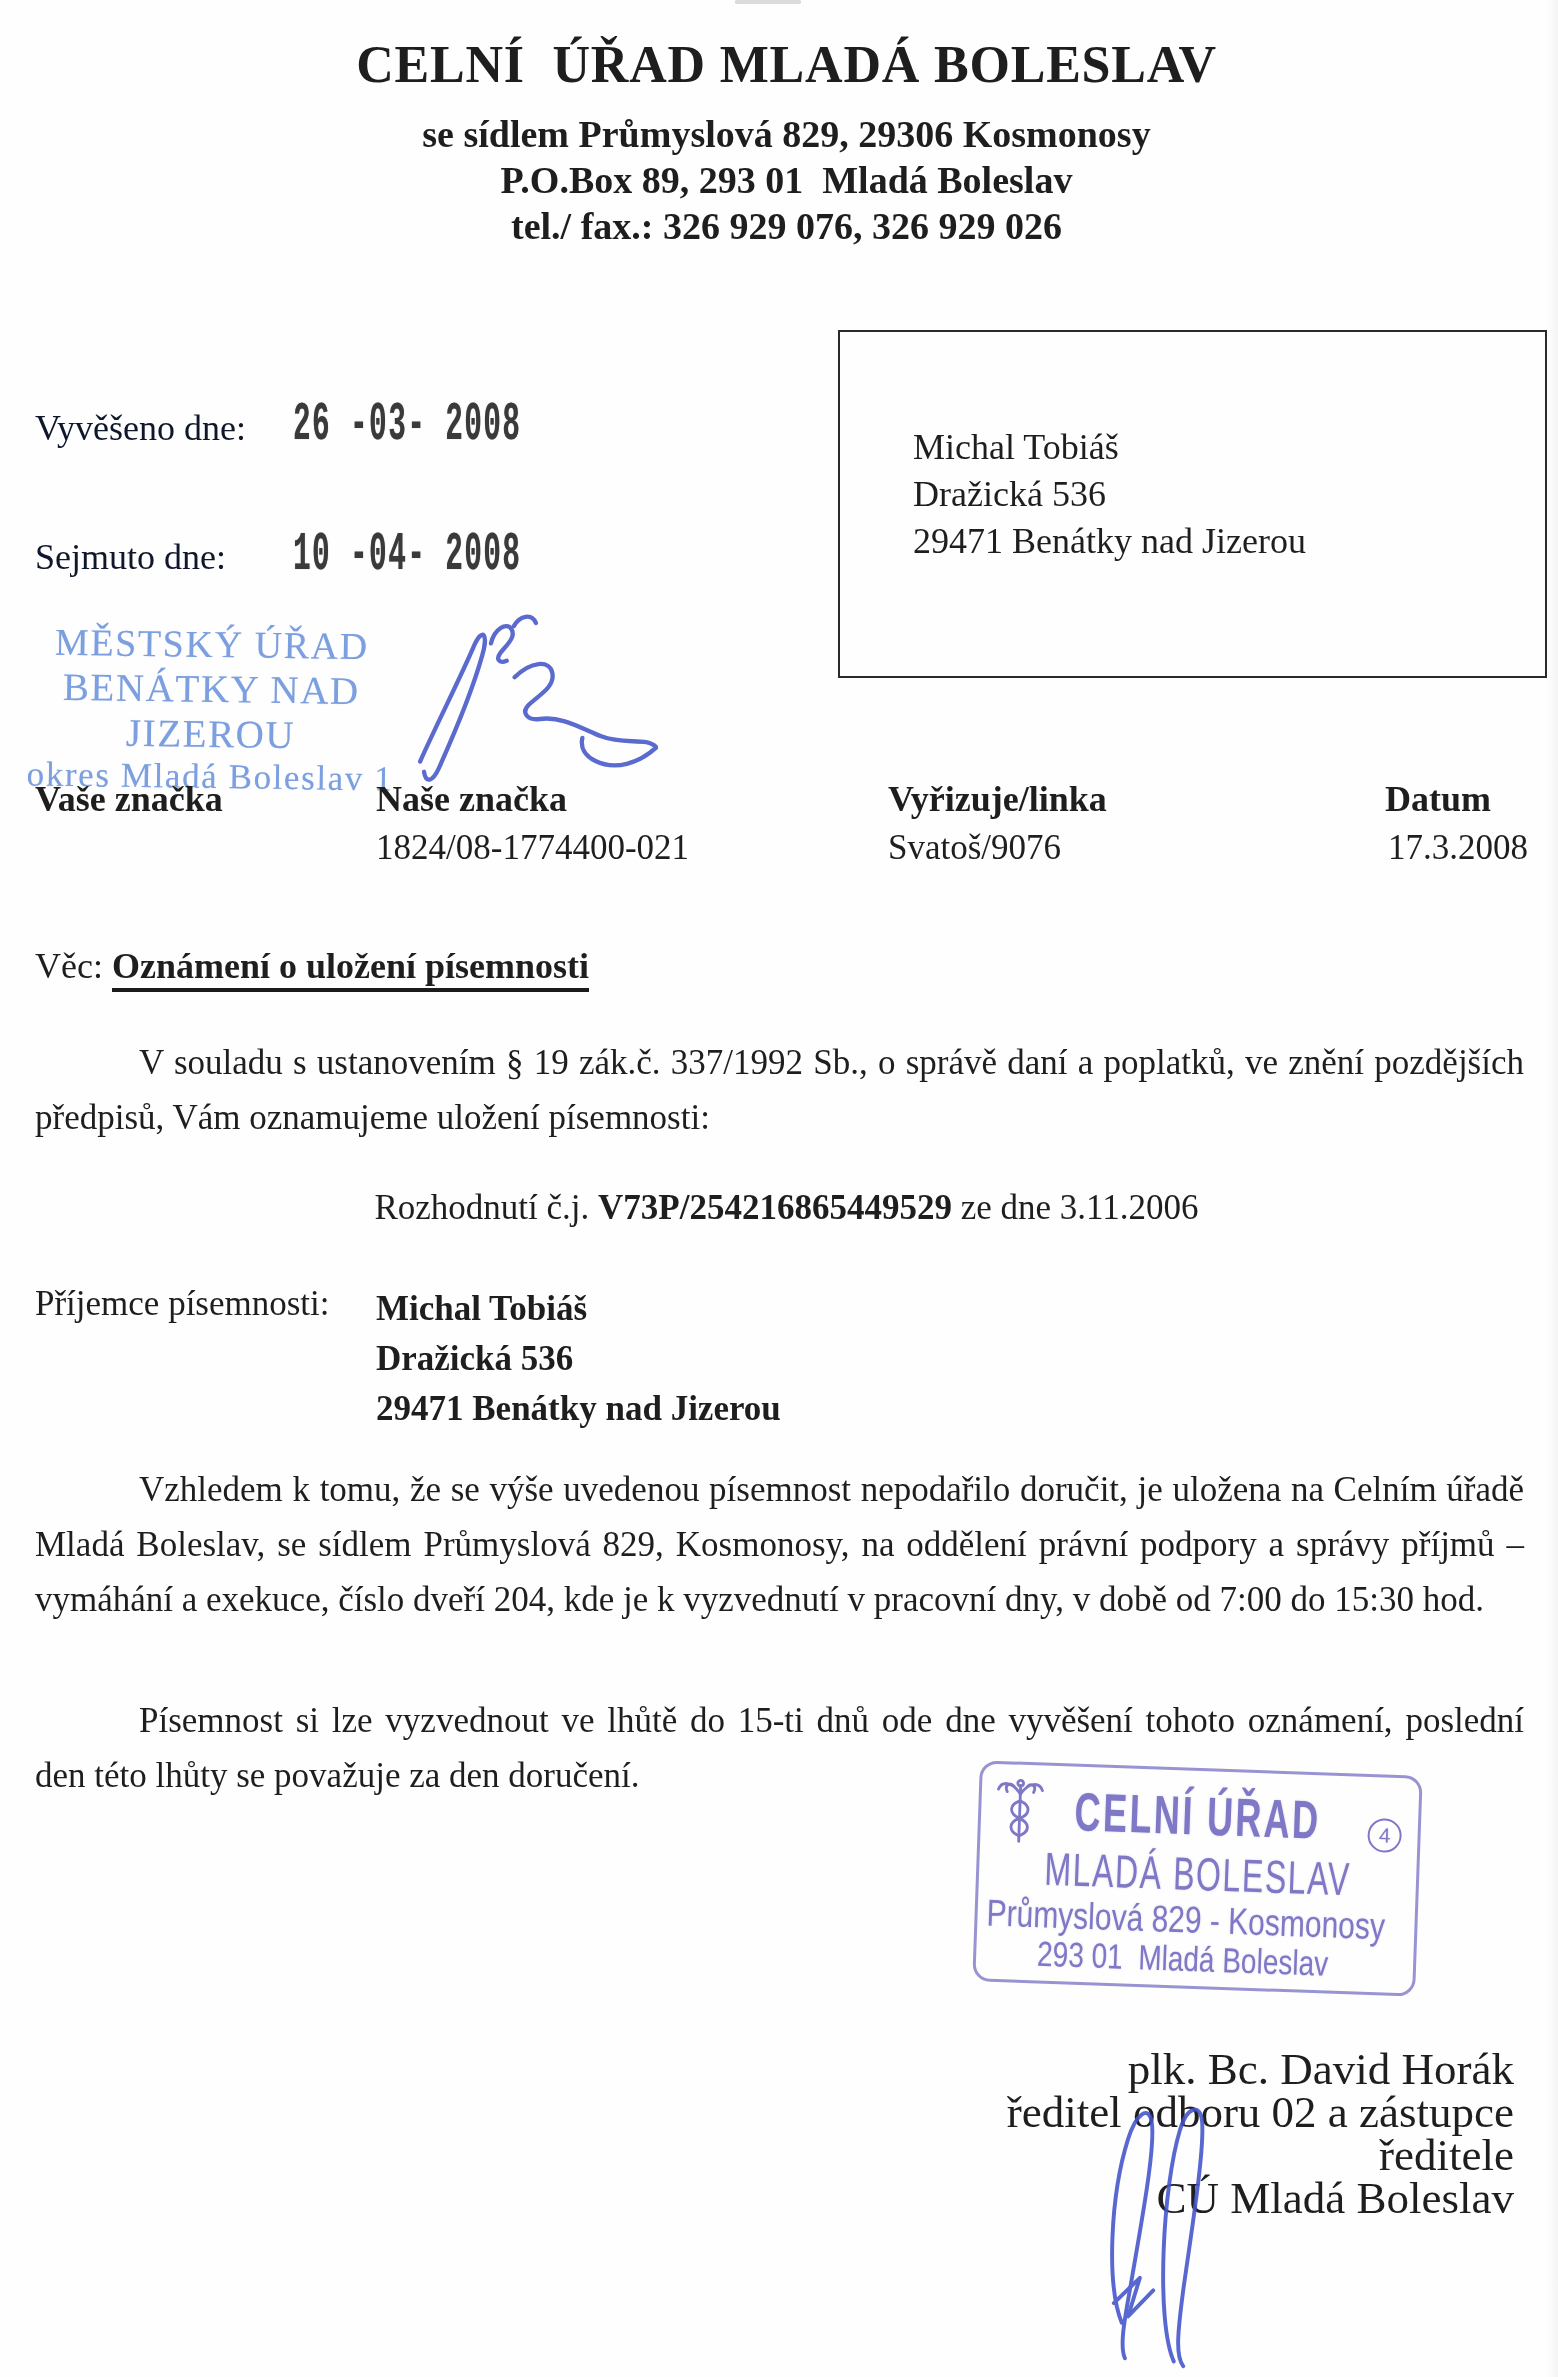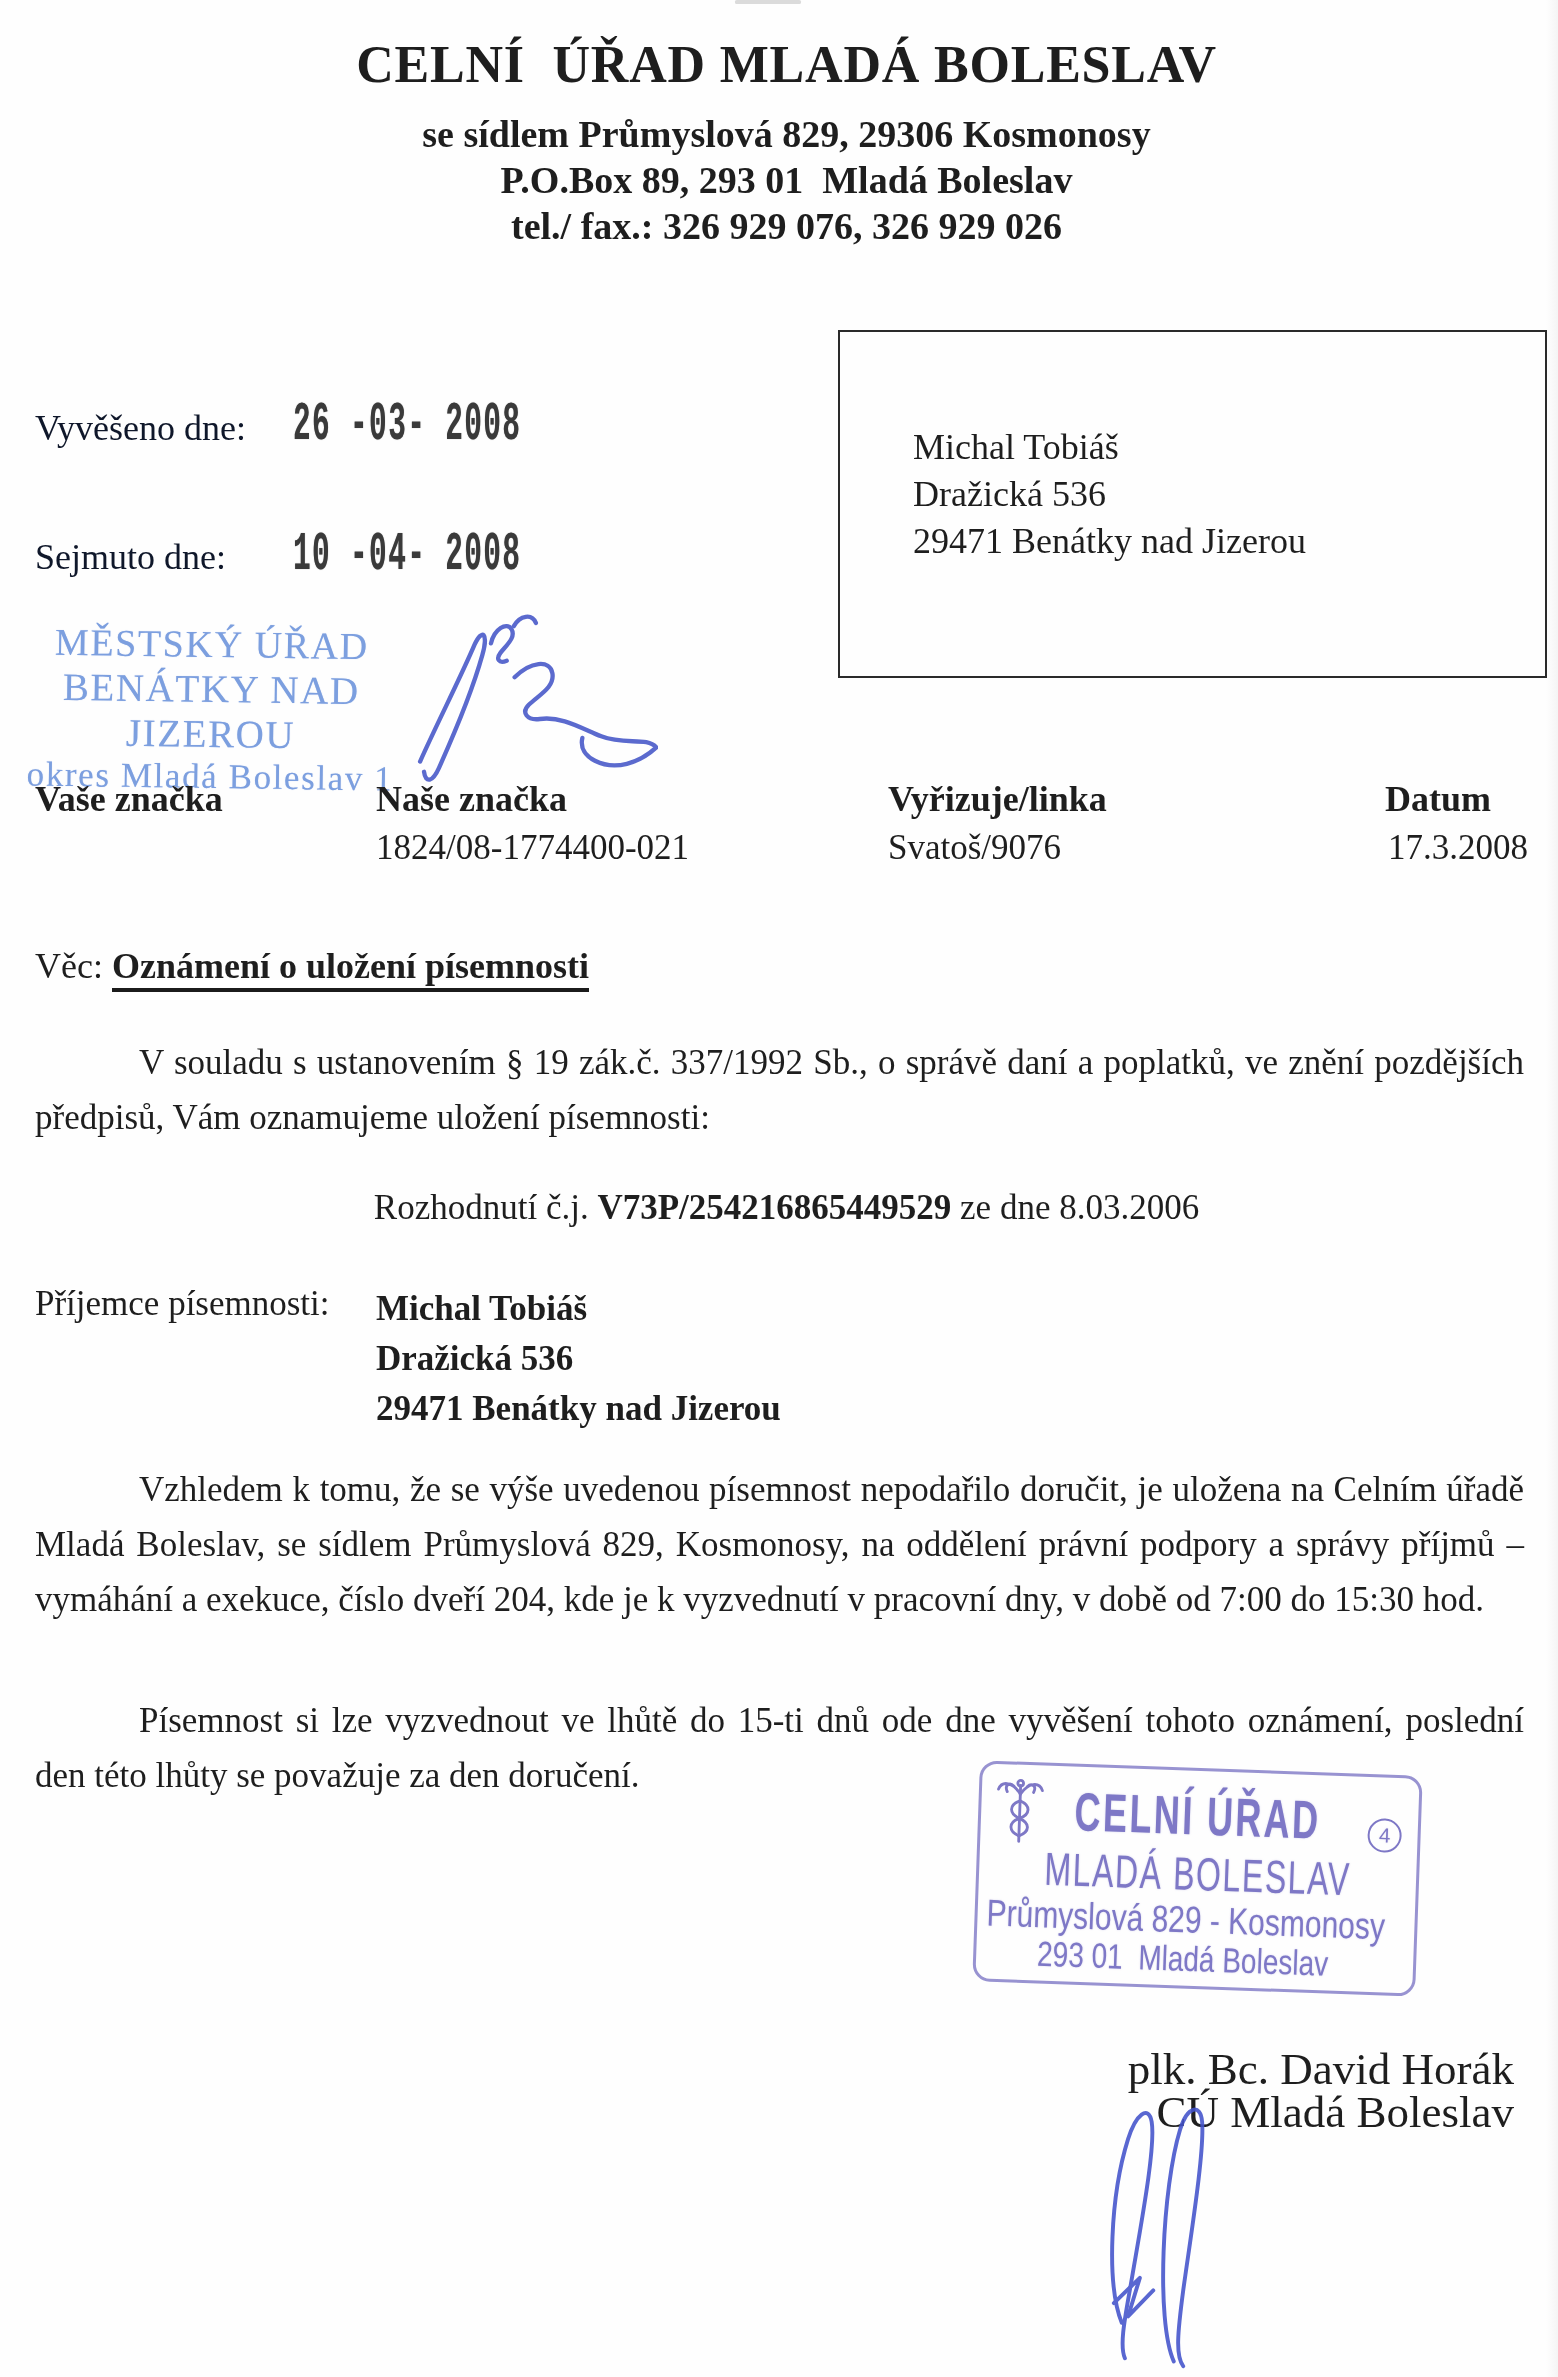--- a/index.html
+++ b/index.html
@@ -154,21 +154,21 @@
   <div class="abs ref-value" style="left:1388px;top:828px;">17.3.2008</div>
 
   <div class="abs subject">
     <span>Věc:</span>
     <span class="u">Oznámení o uložení písemnosti</span>
   </div>
 
   <p class="abs para" style="top:1035px;">V souladu  s ustanovením  § 19 zák.č. 337/1992 Sb., o správě daní a poplatků, ve znění pozdějších předpisů, Vám oznamujeme uložení písemnosti:</p>
 
   <div class="abs center decision">
-    <span>Rozhodnutí č.j. </span><span class="b">V73P/254216865449529</span><span> ze dne 8.03.2006</span>
+    <span>Rozhodnutí č.j. </span><span class="b">V73P/254216865449529</span><span> ze dne 3.11.2006</span>
   </div>
 
   <div class="abs recip-label">Příjemce písemnosti:</div>
   <div class="abs recip-lines">
     <div>Michal Tobiáš</div>
     <div>Dražická 536</div>
     <div>29471 Benátky nad Jizerou</div>
   </div>
 
   <p class="abs para" style="top:1462px;">Vzhledem k tomu, že se výše uvedenou písemnost nepodařilo doručit, je uložena na Celním úřadě Mladá Boleslav, se sídlem Průmyslová 829, Kosmonosy, na oddělení právní podpory a správy příjmů – vymáhání a exekuce, číslo dveří 204, kde je k vyzvednutí v pracovní dny, v době od 7:00 do 15:30 hod.</p>
@@ -188,20 +188,21 @@
     </svg>
     <div class="abs os-l1">CELNÍ ÚŘAD</div>
     <div class="abs os-badge">4</div>
     <div class="abs os-l2">MLADÁ BOLESLAV</div>
     <div class="abs os-l3">Průmyslová 829 - Kosmonosy</div>
     <div class="abs os-l4">293 01  Mladá Boleslav</div>
   </div>
 
   <div class="abs signoff">
     <div>plk. Bc. David Horák</div>
+    <div>ředitel odboru 02 a zástupce ředitele</div>
     <div>CÚ Mladá Boleslav</div>
   </div>
 
   <svg class="abs" style="left:1065px;top:2084px;" width="197" height="290" viewBox="0 0 250 368">
     <g class="ink" stroke="#4353cb" stroke-width="5" opacity="0.88">
       <path d="M72 303 C52 253 58 140 80 70 C90 38 106 26 110 48 C115 78 98 170 86 240 C78 288 68 330 76 348"></path>
       <path d="M138 352 C115 300 124 130 146 58 C155 28 172 24 174 48 C177 86 160 190 150 262 C143 315 140 345 150 358"></path>
       <path d="M62 278 L95 246 L80 295 L112 262"></path>
     </g>
   </svg>

